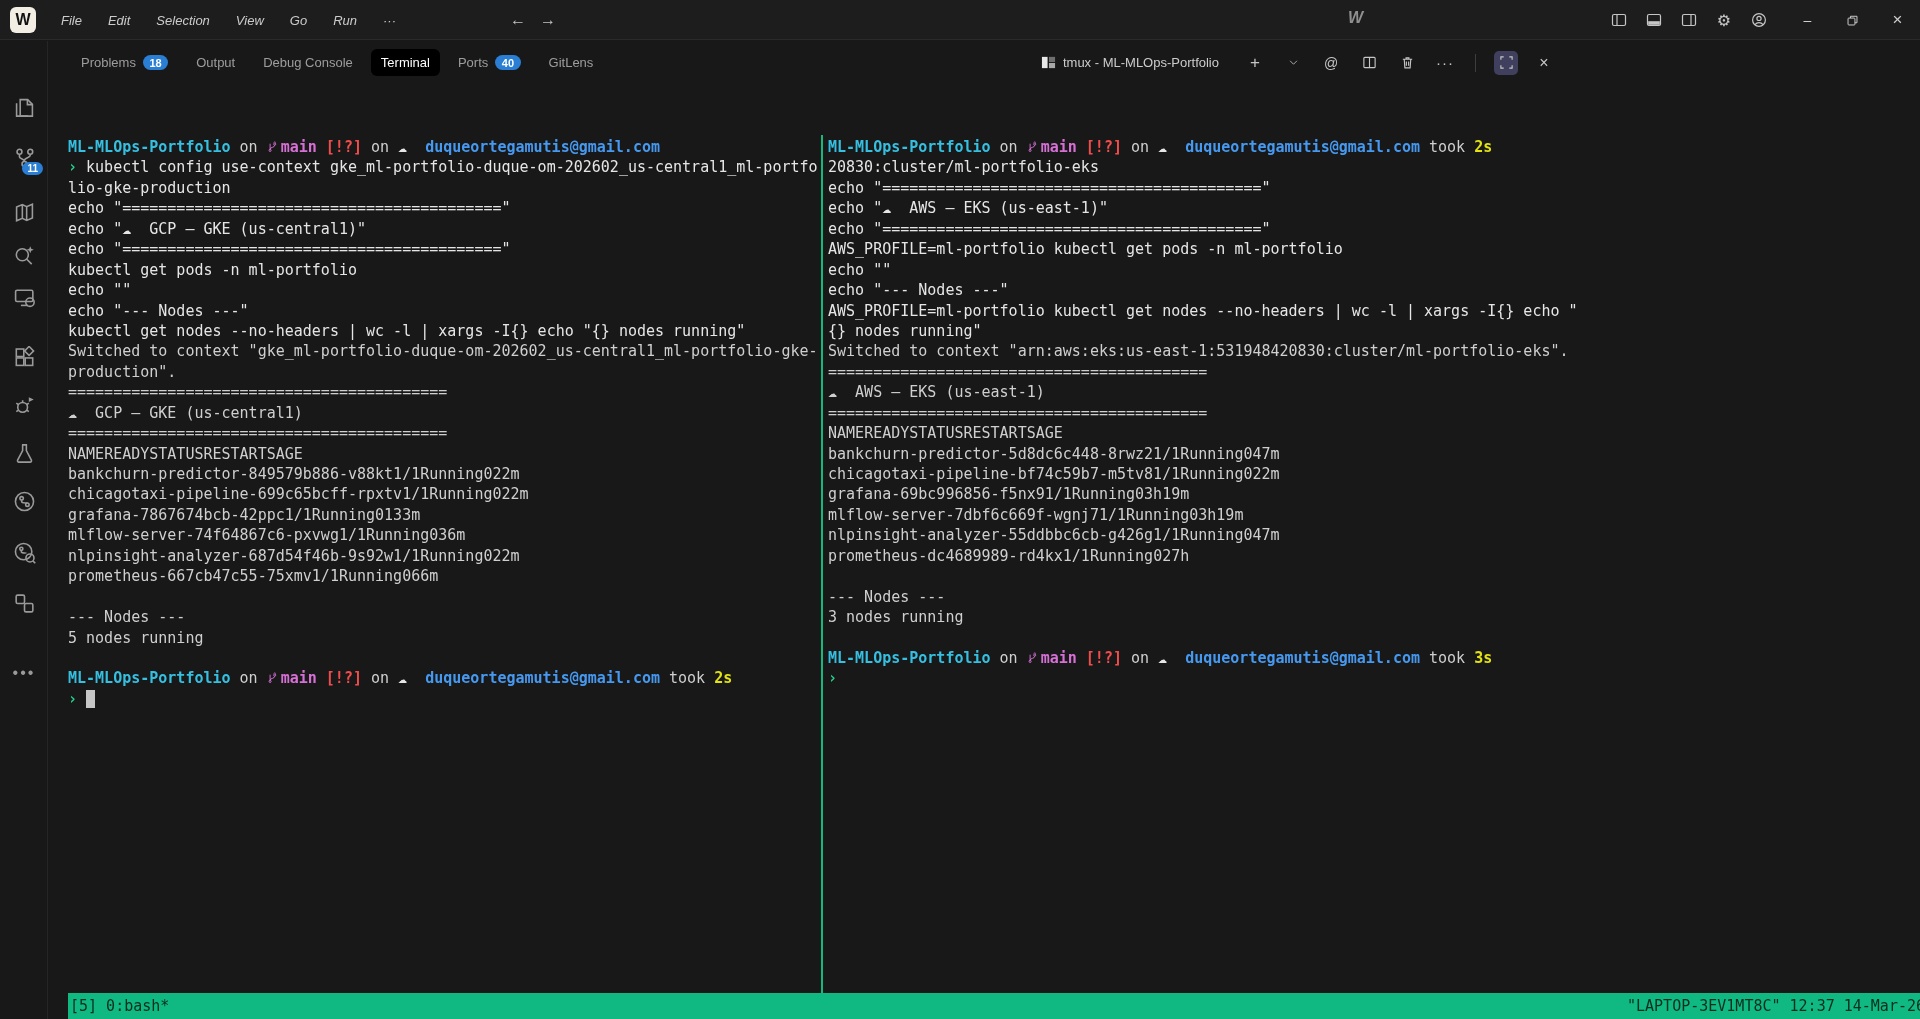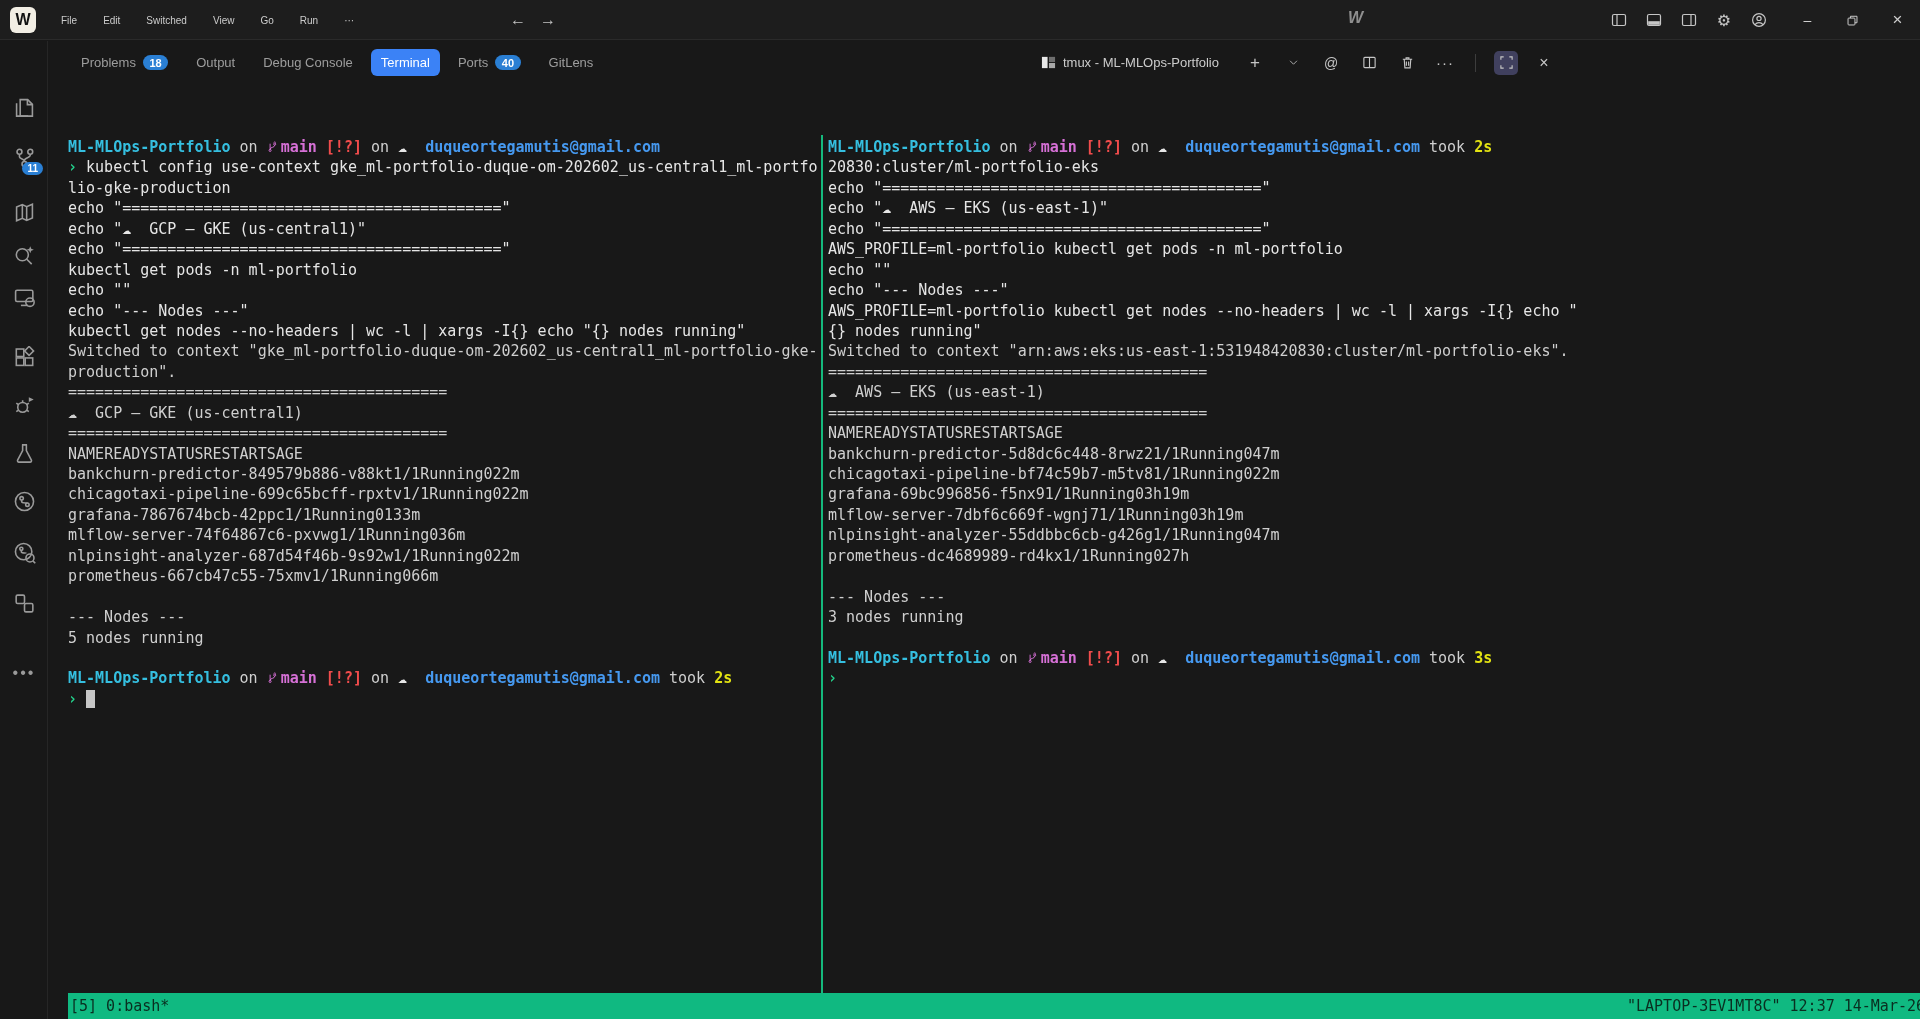--- a/index.html
+++ b/index.html
@@ -4,21 +4,21 @@
 <style>
   * { margin:0; padding:0; box-sizing:border-box; }
   html,body { width:1920px; height:1019px; overflow:hidden; background:#181818;
               font-family:"Liberation Sans", sans-serif; }
   
   .titlebar { position:absolute; left:0; top:0; width:1920px; height:40px;
               background:#1d1d1d; border-bottom:1px solid #2a2a2a; color:#cccccc; }
   .logo { position:absolute; left:10px; top:7px; width:26px; height:26px; background:#f2eee4;
           border-radius:6px; color:#111; font-weight:bold; font-size:16px; text-align:center; line-height:26px; }
   .menus { position:absolute; left:50px; top:0; height:40px; display:flex; align-items:center; gap:4px; }
-  .menus .mi { padding:4px 11px; font-size:10px; color:#cccccc; border-radius:5px; cursor:default; }
+  .menus .mi { padding:4px 11px; font-size:13px; color:#cccccc; border-radius:5px; cursor:default;font-style:italic; }
   .navarrows { position:absolute; left:510px; top:0; height:40px; display:flex; align-items:center; gap:14px;
                font-size:16px; color:#c3c3c3; }
   .cmdcenter { position:absolute; left:590px; top:7px; width:740px; height:26px; background:#272727;
                border:1px solid #4a4a4a; border-radius:7px; display:flex; align-items:center;
                justify-content:center; gap:7px; color:#b4b4b4; font-size:13px; }
   .wmark { position:absolute; left:1348px; top:9px; color:#8f8f8f; font-weight:bold; font-size:16px; font-style:italic; }
   .tb-right { position:absolute; right:148px; top:0; height:40px; display:flex; align-items:center; gap:9px; color:#c6c6c6; }
   .tb-right .ticon { width:26px; height:26px; display:flex; align-items:center; justify-content:center; border-radius:5px; }
   .winctl { position:absolute; right:0; top:0; height:40px; display:flex; }
   .winctl .wc { width:45px; height:40px; display:flex; align-items:center; justify-content:center;
@@ -32,21 +32,21 @@
              justify-content:center; color:#9a9a9a; }
   .ab-item svg { width:23px; height:23px; stroke:currentColor; fill:none; stroke-width:1.1; }
   .ab-badge { position:absolute; right:5px; bottom:2px; background:#2a7fd4; color:#fff; font-size:10px;
               font-weight:bold; border-radius:9px; padding:1px 5px;margin-left:21px; }
   .ab-dots { font-size:16px; letter-spacing:2px; color:#9a9a9a; }
   
   .paneltabs { position:absolute; left:49px; top:41px; width:1521px; height:43px; background:#181818;
                display:flex; align-items:center; }
   .tabs { display:flex; align-items:center; gap:8px; padding-left:22px; }
   .ptab { display:flex; align-items:center; font-size:13px; color:#9d9d9d; padding:6px 10px; border-radius:6px; }
-  .ptab.active { background:#3b82f6; color:#ffffff; }
+  .ptab.active { background:#000000; color:#ffffff; }
   .badge { background:#2a7fd4; color:#fff; border-radius:10px; font-size:11px; font-weight:bold;
            padding:1.5px 6.5px; margin-left:7px; }
   .pt-right { position:absolute; right:14px; top:0; height:43px; display:flex; align-items:center;
               gap:14px; color:#c6c6c6; }
   .pt-title { display:flex; align-items:center; gap:7px; font-size:13px; color:#cccccc; margin-right:10px; }
   .pt-ic { width:24px; height:24px; display:flex; align-items:center; justify-content:center; border-radius:5px;
            font-size:15px; }
   .pt-ic svg { width:15px; height:15px; stroke:currentColor; fill:none; stroke-width:1.2; }
   .pt-sep { width:1px; height:18px; background:#3d3d3d; margin:0 4px; }
   .pt-ic.toggled { background:#40405e; }
@@ -76,21 +76,21 @@
   .tmux-right { position:absolute; left:1559px; top:0; line-height:26px; white-space:pre; }
 </style>
 </head>
 <body>
 
 <div class="titlebar">
   <div class="logo">W</div>
   <div class="menus" id="menubar">
       <div class="mi">File</div>
       <div class="mi">Edit</div>
-      <div class="mi">Switched</div>
+      <div class="mi">Selection</div>
       <div class="mi">View</div>
       <div class="mi">Go</div>
       <div class="mi">Run</div>
       <div class="mi">···</div>
     </div>
   <div class="navarrows">
     <span>←</span>
     <span>→</span>
   </div>
   <div class="wmark">W</div>

